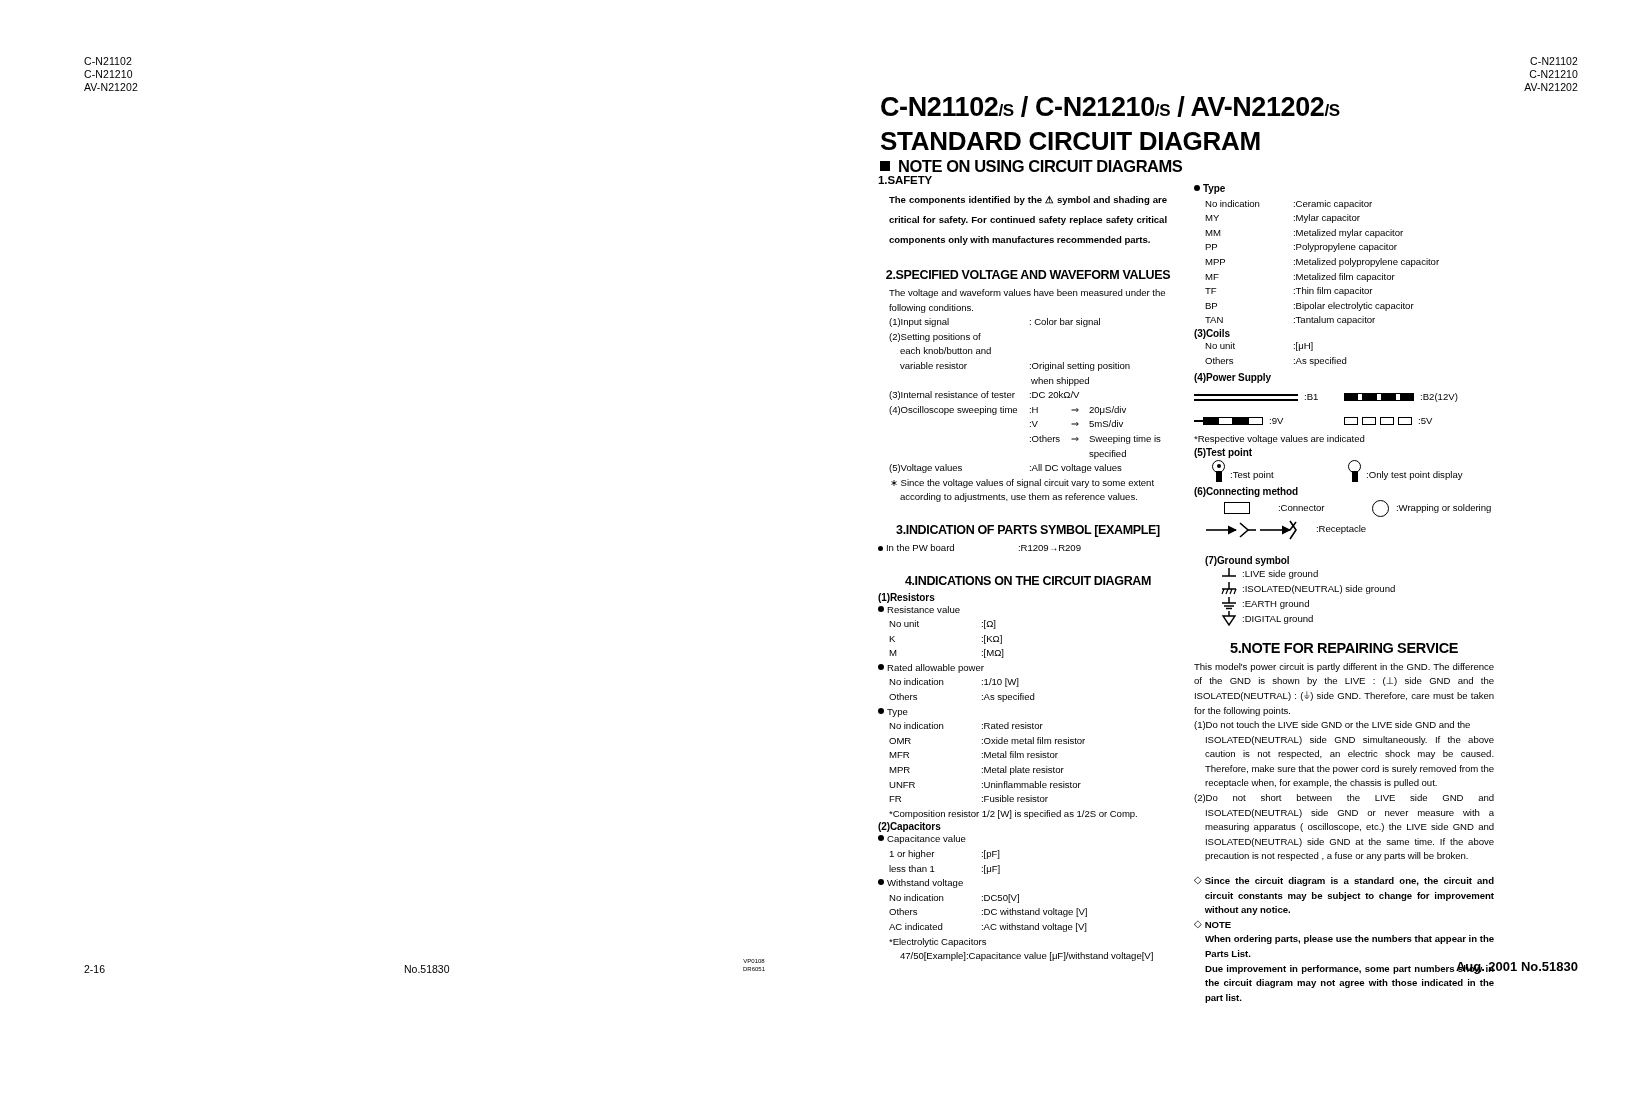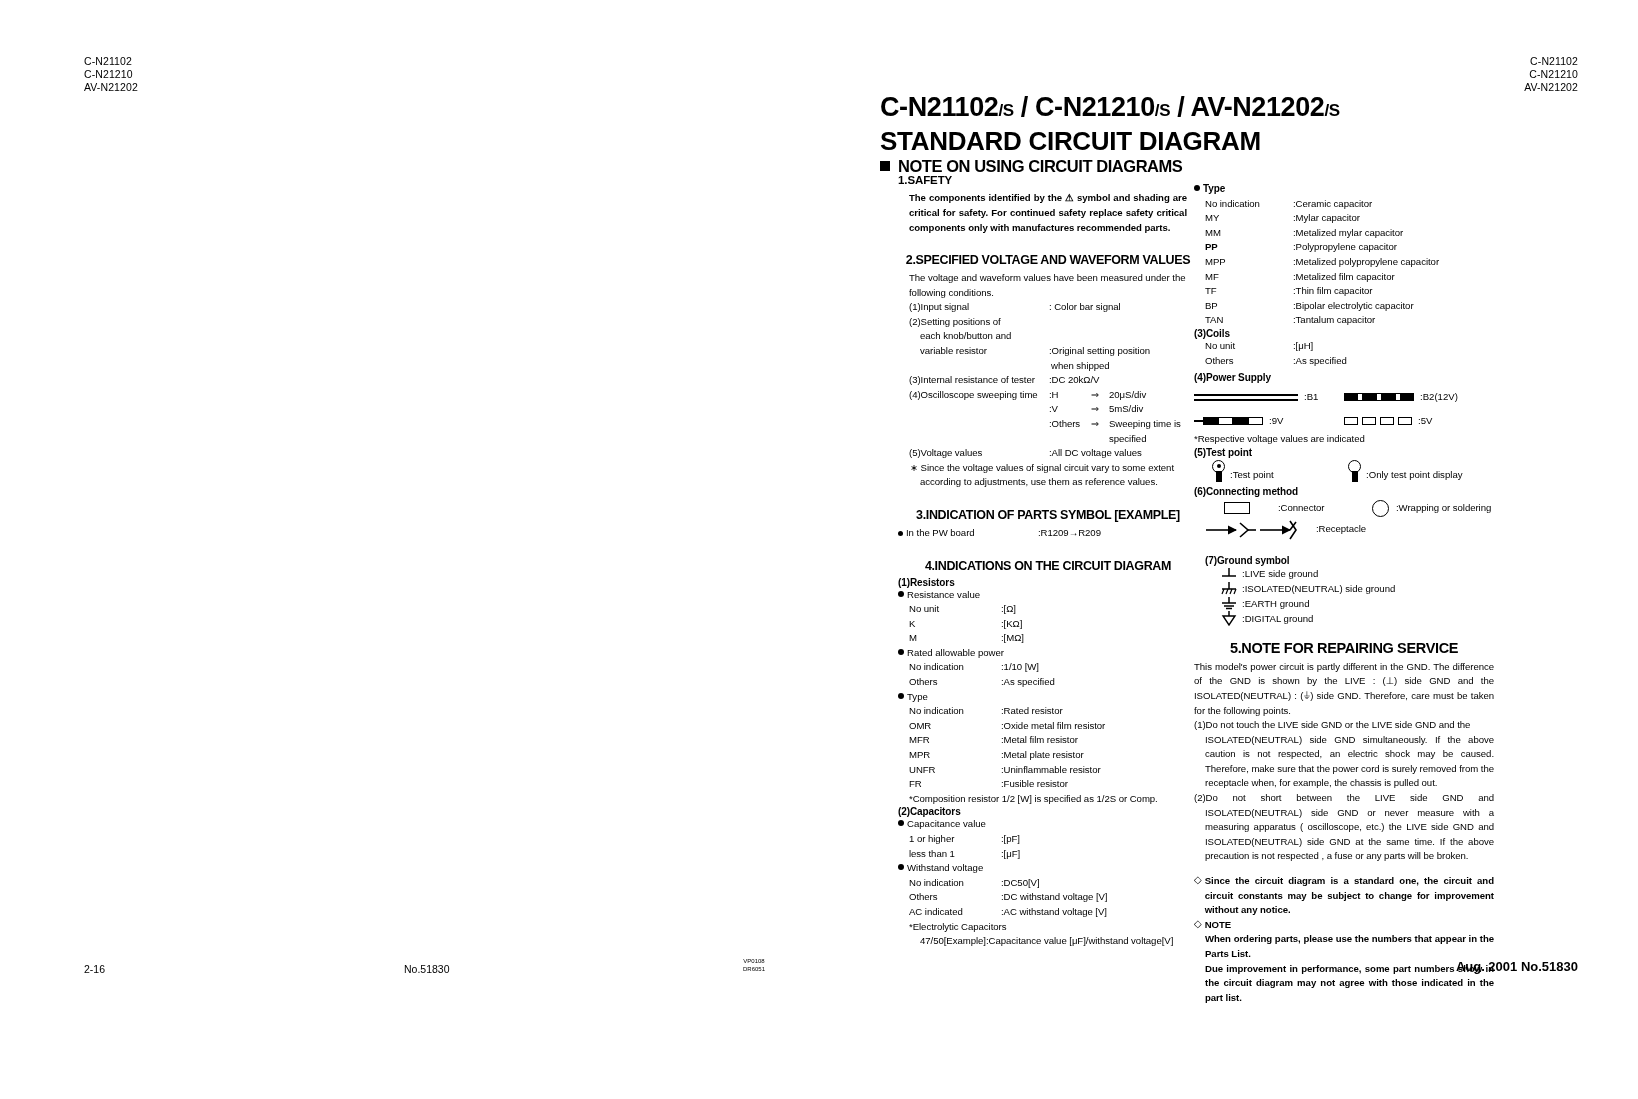--- a/index.html
+++ b/index.html
@@ -12,21 +12,21 @@
   .hdr-right{right:72px;top:55px;text-align:right;}
 
   
   .title1{position:absolute;left:868px;top:92px;font-size:27px;font-weight:bold;letter-spacing:-.4px;white-space:nowrap;}
   .title1 .sfx{font-size:17px;}
   .title2{position:absolute;left:868px;top:126px;font-size:26px;font-weight:bold;letter-spacing:-.3px;}
   .noteheader{position:absolute;left:868px;top:157px;font-size:16.5px;font-weight:bold;letter-spacing:-.45px;white-space:nowrap;}
   .sq{display:inline-block;width:10px;height:10px;background:#000;margin-right:8px;vertical-align:1px;}
 
   
-  .colL{position:absolute;left:866px;top:174px;width:300px;margin-left:20px;}
+  .colL{position:absolute;left:866px;top:174px;width:300px;}
   .colR{position:absolute;left:1182px;top:182px;width:300px;}
 
   
   .h2{font-size:12.5px;font-weight:bold;letter-spacing:-.35px;white-space:nowrap;text-align:center;}
   .h3{font-size:10px;font-weight:bold;letter-spacing:-.1px;}
   .p{font-size:9.6px;line-height:14.6px;letter-spacing:-.05px;}
   .pb{font-size:9.6px;line-height:14.6px;font-weight:bold;letter-spacing:-.05px;}
   .just{text-align:justify;}
   .ind1{margin-left:11px;}
   .ind2{margin-left:22px;}
@@ -93,21 +93,21 @@
   </div>
 
   <div class="title1"><span>C-N21102</span><span class="sfx">/S</span><span> / </span><span>C-N21210</span><span class="sfx">/S</span><span> / </span><span>AV-N21202</span><span class="sfx">/S</span></div>
   <div class="title2">STANDARD CIRCUIT DIAGRAM</div>
   <div class="noteheader"><span class="sq"></span><span>NOTE ON USING CIRCUIT DIAGRAMS</span></div>
 
   <div class="colL">
 
     <div class="h3" style="font-size:11.5px;">1.SAFETY</div>
     <div class="gap4"></div>
-    <div class="pb ind1 just" style="width:278px;line-height:15px;">The components identified by the ⚠ symbol and shading are critical for safety. For continued safety replace safety critical components only with manufactures recommended parts.</div>
+    <div class="pb ind1 just" style="width:278px;line-height:20px;">The components identified by the ⚠ symbol and shading are critical for safety. For continued safety replace safety critical components only with manufactures recommended parts.</div>
 
     <div class="gap18"></div>
     <div class="h2">2.SPECIFIED VOLTAGE AND WAVEFORM VALUES</div>
     <div class="gap4"></div>
     <div class="p ind1" style="width:278px;">The voltage and waveform values have been measured under the following conditions.</div>
 
     <div class="row ind1">
       <div class="k" style="width:140px;">(1)Input signal</div>
       <div class="v">: Color bar signal</div>
     </div>
@@ -261,21 +261,21 @@
       </div>
     <div class="row ind1">
         <div class="k" style="width:88px;">MY</div>
         <div class="v">:Mylar capacitor</div>
       </div>
     <div class="row ind1">
         <div class="k" style="width:88px;">MM</div>
         <div class="v">:Metalized mylar capacitor</div>
       </div>
     <div class="row ind1">
-        <div class="k" style="width:88px;font-weight:bold;">PP</div>
+        <div class="k" style="width:88px;">PP</div>
         <div class="v">:Polypropylene capacitor</div>
       </div>
     <div class="row ind1">
         <div class="k" style="width:88px;">MPP</div>
         <div class="v nw">:Metalized polypropylene capacitor</div>
       </div>
     <div class="row ind1">
         <div class="k" style="width:88px;">MF</div>
         <div class="v">:Metalized film capacitor</div>
       </div>

